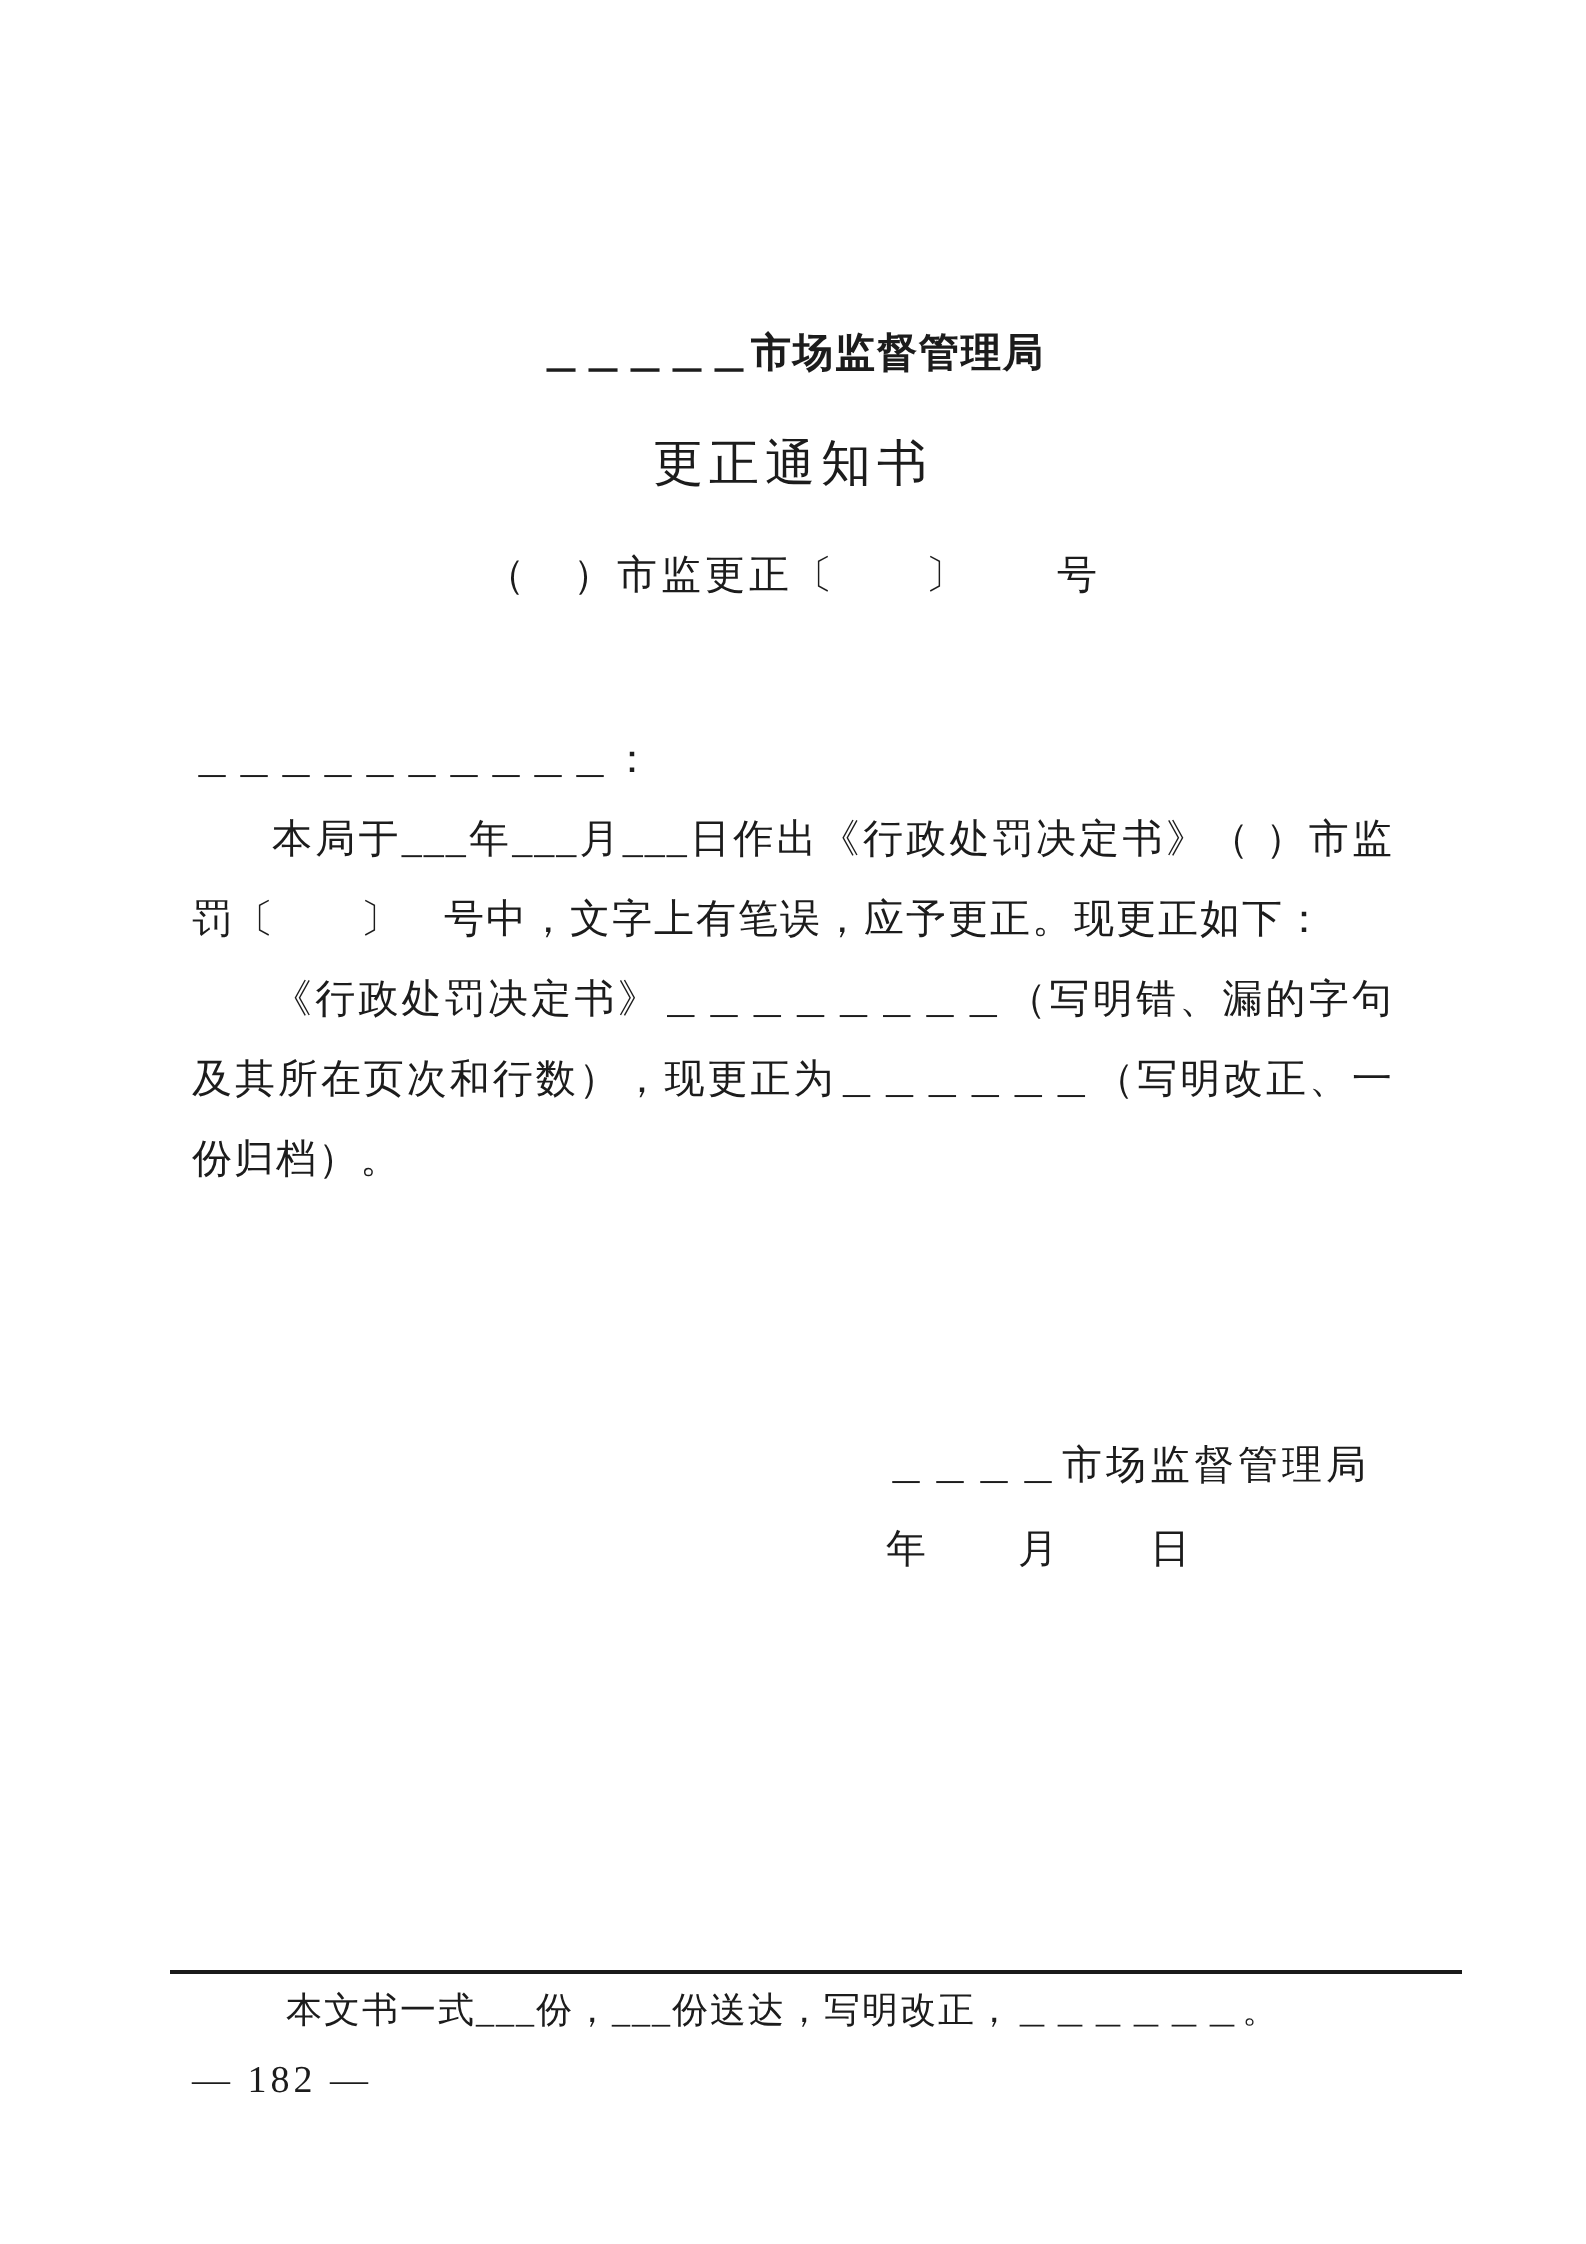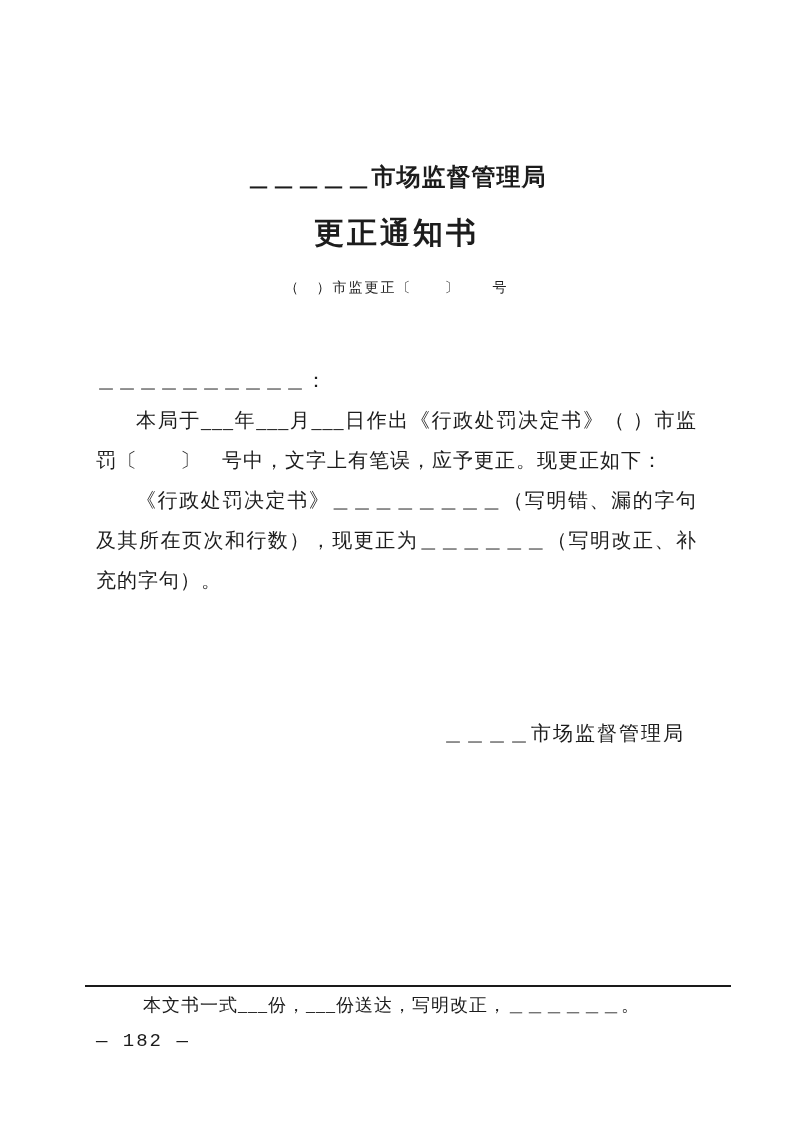--- a/index.html
+++ b/index.html
@@ -13,35 +13,35 @@
     color: #1c1c1c;
     font-family: "Liberation Serif", "DejaVu Serif", serif;
     overflow: hidden;
   }
   
   .doc-header {
     padding-top: 158px;
     text-align: center;
   }
   .agency-line {
-    font-size: 24px;
+    font-size: 20px;
     font-weight: 700;
     line-height: 38px;
     letter-spacing: 1px;
   }
   .doc-title {
     margin-top: 18px;
-    font-size: 30px;
-    font-weight: 700;
+    font-size: 25px;
+    font-weight: 400;
     line-height: 38px;
     letter-spacing: 3px;
   }
   .doc-number {
     margin-top: 22px;
-    font-size: 14px;
+    font-size: 20px;
     font-weight: 400;
     line-height: 28px;
     letter-spacing: 2px;
   }
   
   .doc-body {
     margin-top: 58px;
     padding: 0 96px;
     font-size: 20px;
     line-height: 40px;
@@ -78,42 +78,42 @@
     font-size: 18px;
     line-height: 28px;
     letter-spacing: 1px;
   }
   .page-number {
     position: absolute;
     top: 1030px;
     left: 96px;
     font-size: 19px;
     letter-spacing: 2px;
-    font-family: Liberation Mono, monospace;
   }
 </style>
 </head>
 <body>
 
 <div class="page">
 
   <header class="doc-header">
     <div class="agency-line">＿＿＿＿＿市场监督管理局</div>
     <h1 class="doc-title">更正通知书</h1>
     <div class="doc-number">（　）市监更正〔　　〕　　号</div>
   </header>
 
   <main class="doc-body">
     <p class="salutation">＿＿＿＿＿＿＿＿＿＿：</p>
     <p class="para indent">本局于___年___月___日作出《行政处罚决定书》（ ）市监罚〔　　〕　号中，文字上有笔误，应予更正。现更正如下：</p>
-    <p class="para indent">《行政处罚决定书》＿＿＿＿＿＿＿＿（写明错、漏的字句及其所在页次和行数），现更正为＿＿＿＿＿＿（写明改正、补充的字句）。</p>
+    <p class="para indent">《行政处罚决定书》＿＿＿＿＿＿＿＿（写明错、漏的字句及其所在页次和行数），现更正为＿＿＿＿＿＿（写明改正、一份归档）。</p>
   </main>
 
   <div class="signature">
     <div class="sig-agency">＿＿＿＿市场监督管理局</div>
+    <div class="sig-date">年　　月　　日</div>
   </div>
 
   <footer>
     <div class="footer-rule"></div>
     <p class="footer-note">本文书一式___份，___份送达，写明改正，＿＿＿＿＿＿。</p>
     <div class="page-number">— 182 —</div>
   </footer>
 
 </div>
 

